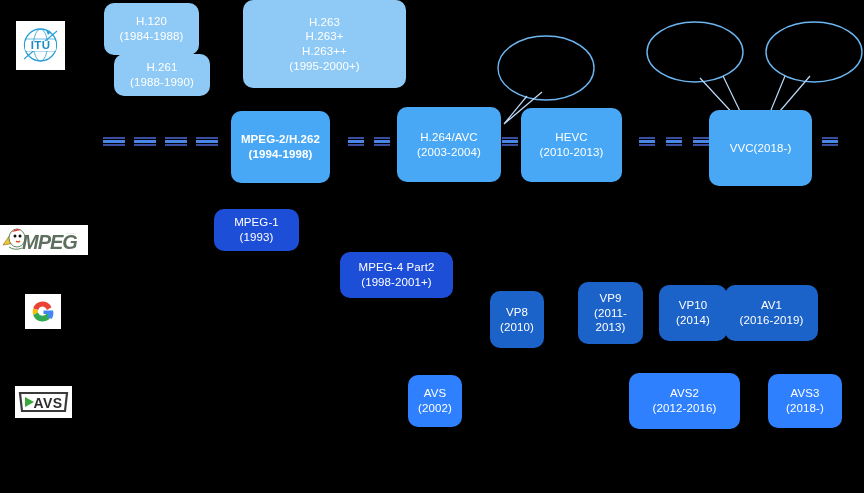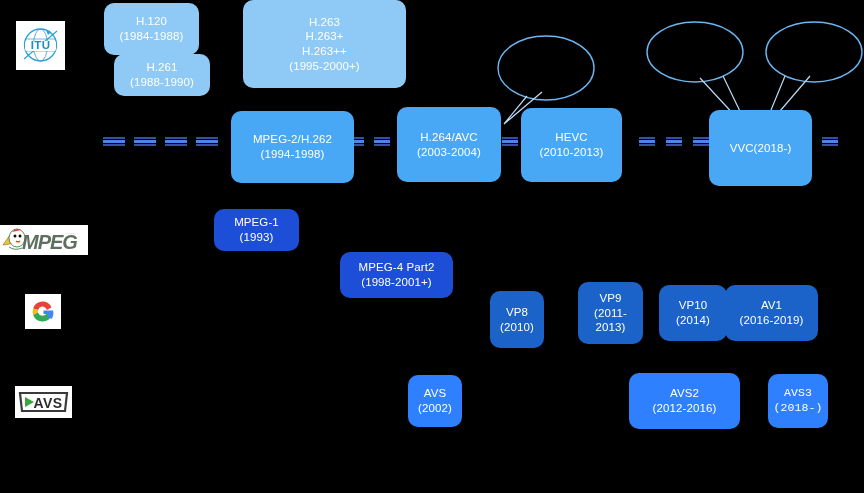--- a/index.html
+++ b/index.html
@@ -173,21 +173,21 @@
 (1984-1988)</div>
 
   <div class="box light" style="left:114px;top:54px;width:96px;height:42px;">H.261
 (1988-1990)</div>
 
   <div class="box light" style="left:243px;top:0px;width:163px;height:88px;">H.263
 H.263+
 H.263++
 (1995-2000+)</div>
 
-  <div class="box mid" style="left:231px;top:111px;width:123px;height:72px;">MPEG-2/H.262
+  <div class="box mid" style="left:231px;top:111px;width:99px;height:72px;font-weight:bold;">MPEG-2/H.262
 (1994-1998)</div>
 
   <div class="box mid" style="left:397px;top:107px;width:104px;height:75px;">H.264/AVC
 (2003-2004)</div>
 
   <div class="box mid" style="left:521px;top:108px;width:101px;height:74px;">HEVC
 (2010-2013)</div>
 
   <div class="box mid" style="left:709px;top:110px;width:103px;height:76px;">VVC(2018-)</div>
 
@@ -209,16 +209,16 @@
 
   <div class="box vp" style="left:725px;top:285px;width:93px;height:56px;">AV1
 (2016-2019)</div>
 
   <div class="box avs" style="left:408px;top:375px;width:54px;height:52px;">AVS
 (2002)</div>
 
   <div class="box avs" style="left:629px;top:373px;width:111px;height:56px;">AVS2
 (2012-2016)</div>
 
-  <div class="box avs" style="left:768px;top:374px;width:60px;height:54px;font-family:Liberation Mono, monospace;">AVS3
+  <div class="box avs" style="left:768px;top:374px;width:74px;height:54px;">AVS3
 (2018-)</div>
 
 </div>
 
 </body></html>

